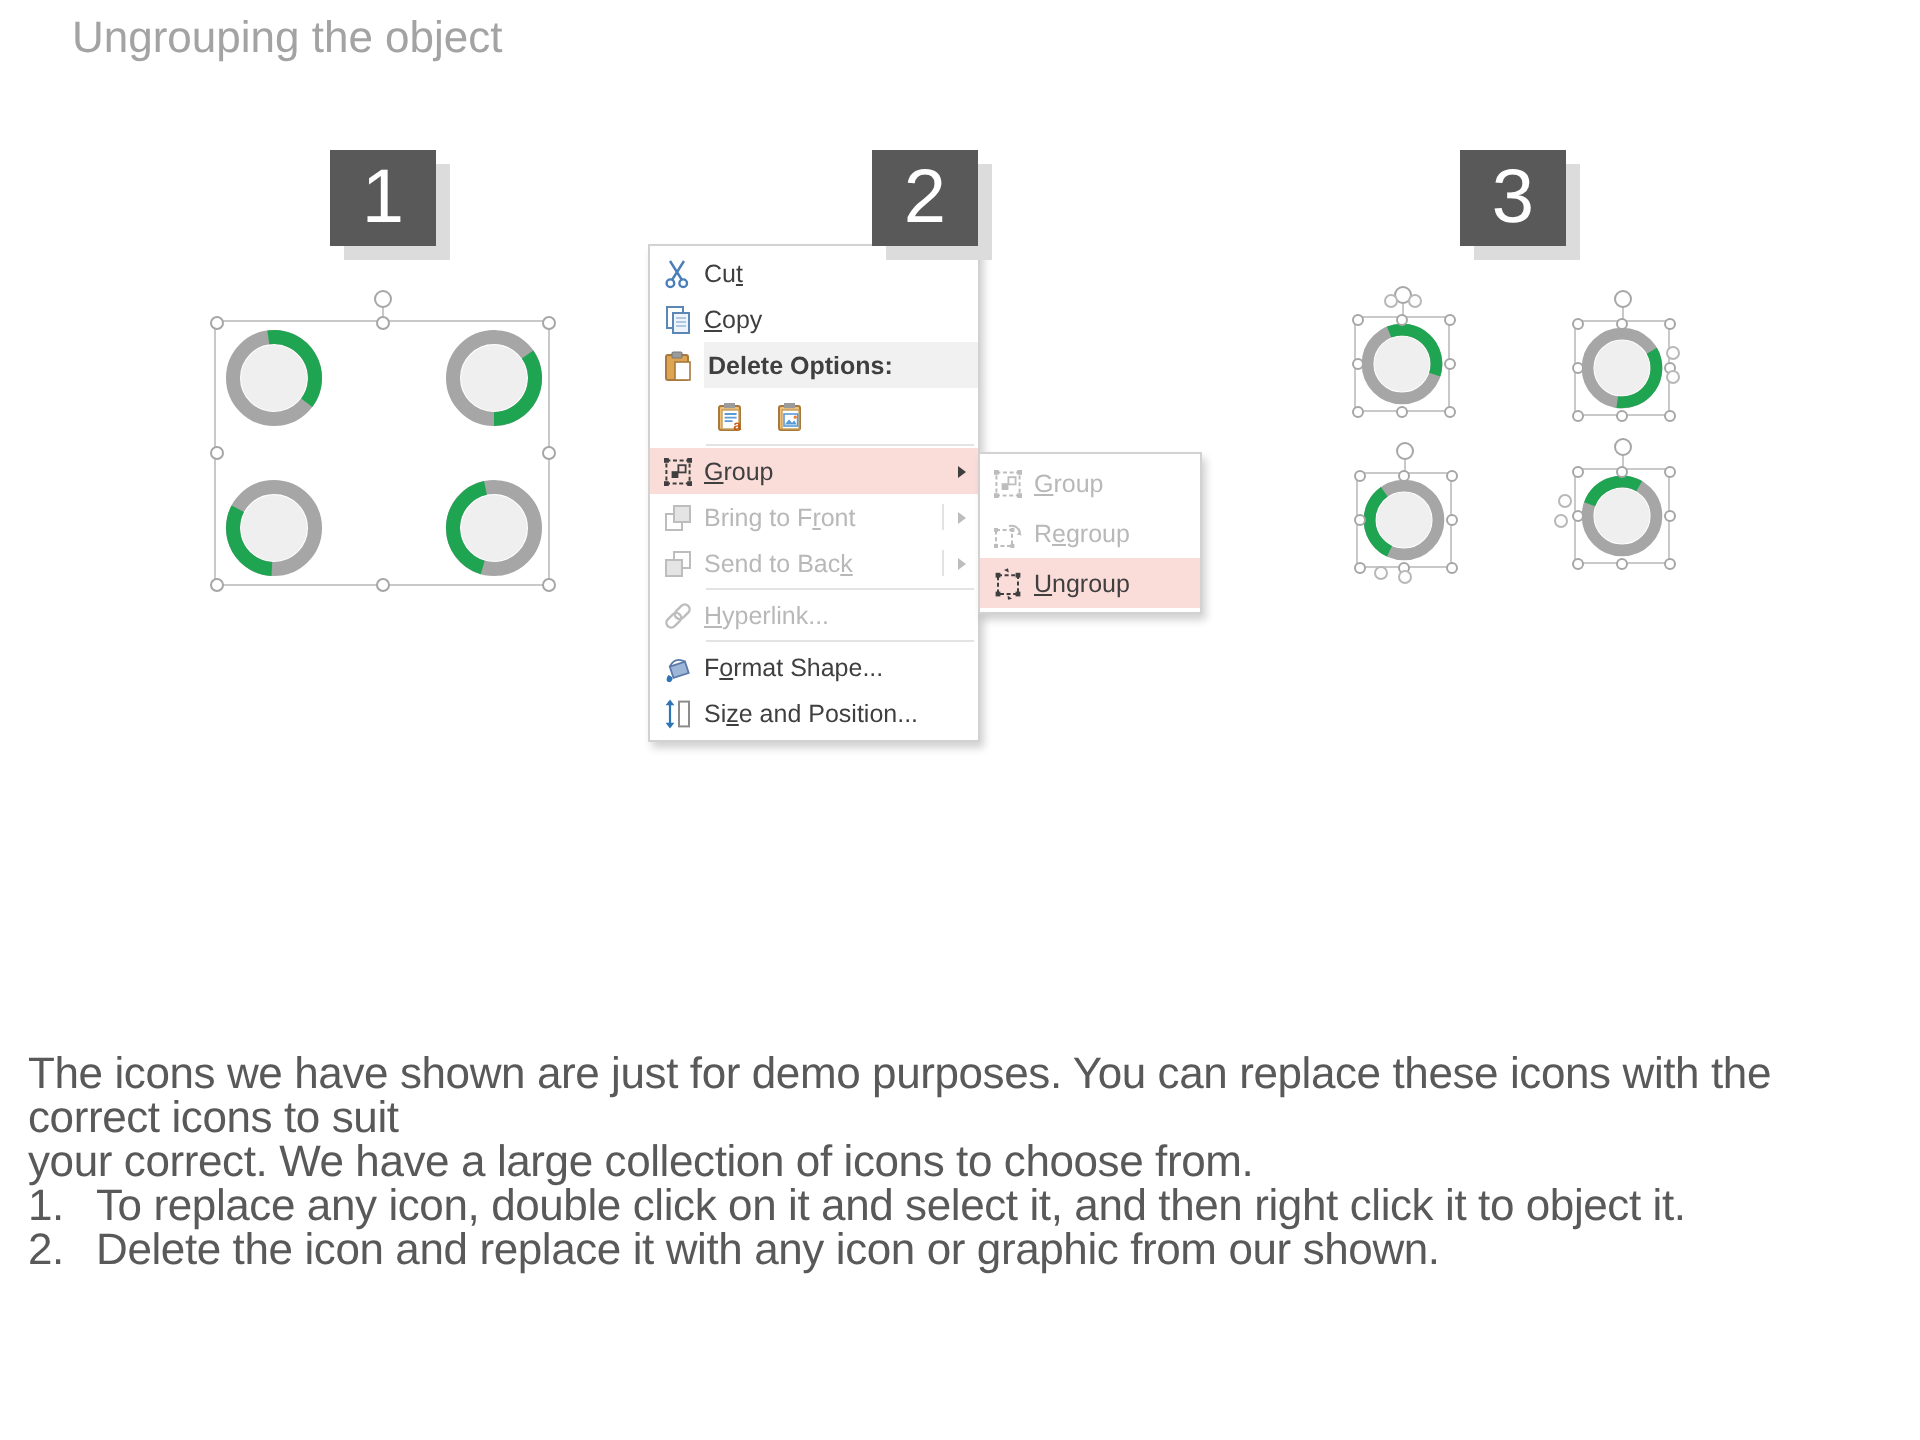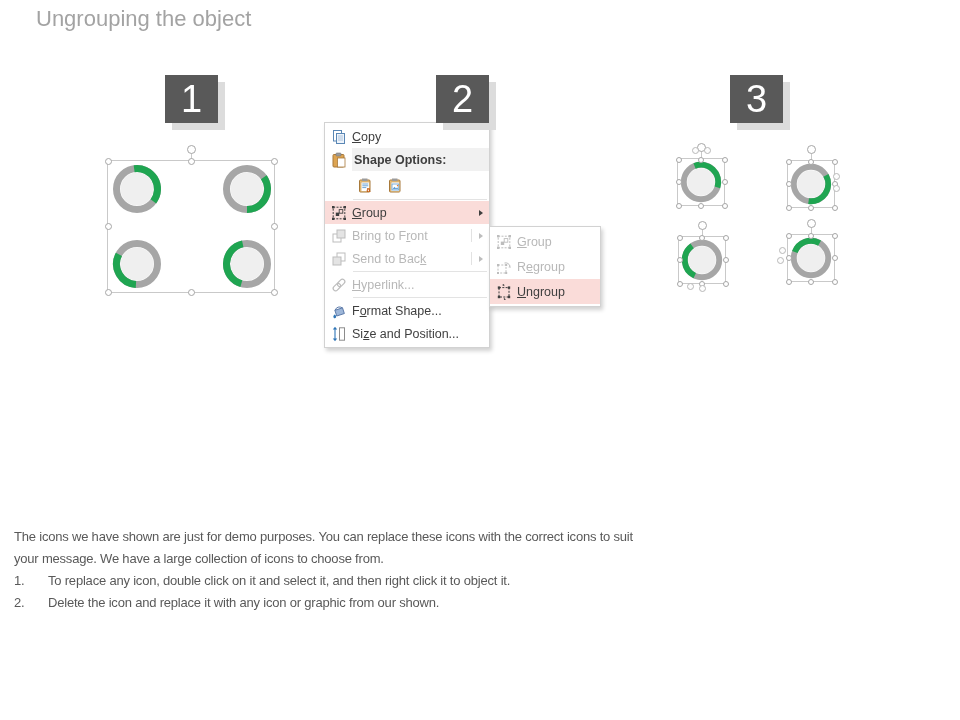--- a/index.html
+++ b/index.html
@@ -41,21 +41,21 @@
       font-weight:bold;padding-left:2px;}
   .paste-row{height:27px;display:flex;align-items:center;padding-left:30px;gap:8px;}
   .paste-btn{width:22px;height:22px;display:flex;align-items:center;justify-content:center;}
 
   .submenu{position:absolute;left:489px;top:226px;width:110px;background:#fff;
       border:1px solid #d2d2d2;box-shadow:2px 3px 4px rgba(0,0,0,.18);padding:2px 0;z-index:6;}
   .submenu .menu-item{height:25px;}
 
   
   .desc{position:absolute;left:14px;top:526px;width:938px;color:#595959;
-        font-size:13px;line-height:22px;letter-spacing:-0.2px;}
+        font-size:22px;line-height:22px;letter-spacing:-0.2px;}
   .desc-row{display:flex;}
   .desc-num{flex:0 0 34px;}
 </style>
 </head>
 <body>
 
 <div class="slide">
   <div class="title">Ungrouping the object</div>
 
   <div class="badge-shadow" style="left:172px;top:82px;"></div>
@@ -101,37 +101,47 @@
           <circle cx="25" cy="25" r="16.5" fill="#efefef"></circle>
           <circle cx="25" cy="25" r="20.5" fill="none" stroke="#a6a6a6" stroke-width="7"></circle>
           <path d="M 19.35 44.71 A 20.5 20.5 0 0 1 20.74 4.95" fill="none" stroke="#1fa551" stroke-width="7"></path>
         </svg></div>
     </div>
 
   <div id="context-menu" class="context-menu">
       <div class="menu-item">
         <span class="mi-icon">
           <svg width="16" height="16" viewBox="0 0 16 16">
+            <path d="M4 1.5 L10 11 M11 1.5 L5 11" stroke="#4a7ebb" stroke-width="1.2" fill="none"></path>
+            <circle cx="4.2" cy="12.6" r="1.9" fill="none" stroke="#4a7ebb" stroke-width="1.2"></circle>
+            <circle cx="10.6" cy="12.6" r="1.9" fill="none" stroke="#4a7ebb" stroke-width="1.2"></circle>
+          </svg>
+        </span>
+        <span class="mi-label">Cu<u>t</u></span>
+      </div>
+      <div class="menu-item">
+        <span class="mi-icon">
+          <svg width="16" height="16" viewBox="0 0 16 16">
             <rect x="2.5" y="1.5" width="8" height="10.5" fill="#fff" stroke="#5a87b5"></rect>
             <rect x="5.5" y="4.5" width="8" height="10" fill="#eef4fb" stroke="#5a87b5"></rect>
             <path d="M7 7h5 M7 9h5 M7 11h5" stroke="#9cb8d6" stroke-width="0.8"></path>
           </svg>
         </span>
         <span class="mi-label"><u>C</u>opy</span>
       </div>
       <div class="menu-item paste-header">
         <span class="mi-icon">
           <svg width="16" height="16" viewBox="0 0 16 16">
             <rect x="2" y="2.5" width="11" height="12.5" rx="1" fill="#dda451" stroke="#a8793a"></rect>
             <rect x="5" y="1" width="5" height="3" rx="0.8" fill="#9b9b9b" stroke="#7a7a7a" stroke-width="0.6"></rect>
             <rect x="6.5" y="6" width="7.5" height="9" fill="#fff" stroke="#a8793a" stroke-width="0.8"></rect>
           </svg>
         </span>
         <span class="ph-bg">
-          <span class="mi-label">Shape Options:</span>
+          <span class="mi-label">Delete Options:</span>
         </span>
       </div>
       <div class="paste-row">
         <span class="paste-btn">
           <svg width="16" height="16" viewBox="0 0 16 16">
             <rect x="1.5" y="3" width="10.5" height="12" rx="1" fill="#eec27d" stroke="#a8793a"></rect>
             <rect x="4" y="1.5" width="5.5" height="2.6" fill="#9b9b9b"></rect>
             <rect x="3" y="5" width="8.5" height="9.5" fill="#fff" stroke="#c89c54" stroke-width="0.7"></rect>
             <path d="M4.3 7h6 M4.3 8.8h6 M4.3 10.6h4" stroke="#5b9bd5" stroke-width="0.9"></path>
             <text x="8.6" y="15" font-size="7" font-weight="bold" fill="#c55a11" font-family="Liberation Sans,sans-serif">a</text>
@@ -342,21 +352,21 @@
             <circle cx="25" cy="25" r="20.5" fill="none" stroke="#a6a6a6" stroke-width="7"></circle>
             <path d="M 5.74 17.99 A 20.5 20.5 0 0 1 35.25 7.25" fill="none" stroke="#1fa551" stroke-width="7"></path>
           </svg></div>
         <span class="adorn" style="left: -9px; top: 12px;"></span>
         <span class="adorn" style="left: -11px; top: 22px;"></span>
       </div>
     </div>
 
   <div class="desc">
     <div>The icons we have shown are just for demo purposes. You can replace these icons with the correct icons to suit</div>
-    <div>your message. We have a large collection of icons to choose from.</div>
+    <div>your correct. We have a large collection of icons to choose from.</div>
     <div class="desc-row">
       <span class="desc-num">1.</span>
       <span>To replace any icon, double click on it and select it, and then right click it to object it.</span>
     </div>
     <div class="desc-row">
       <span class="desc-num">2.</span>
       <span>Delete the icon and replace it with any icon or graphic from our shown.</span>
     </div>
   </div>
 </div>

